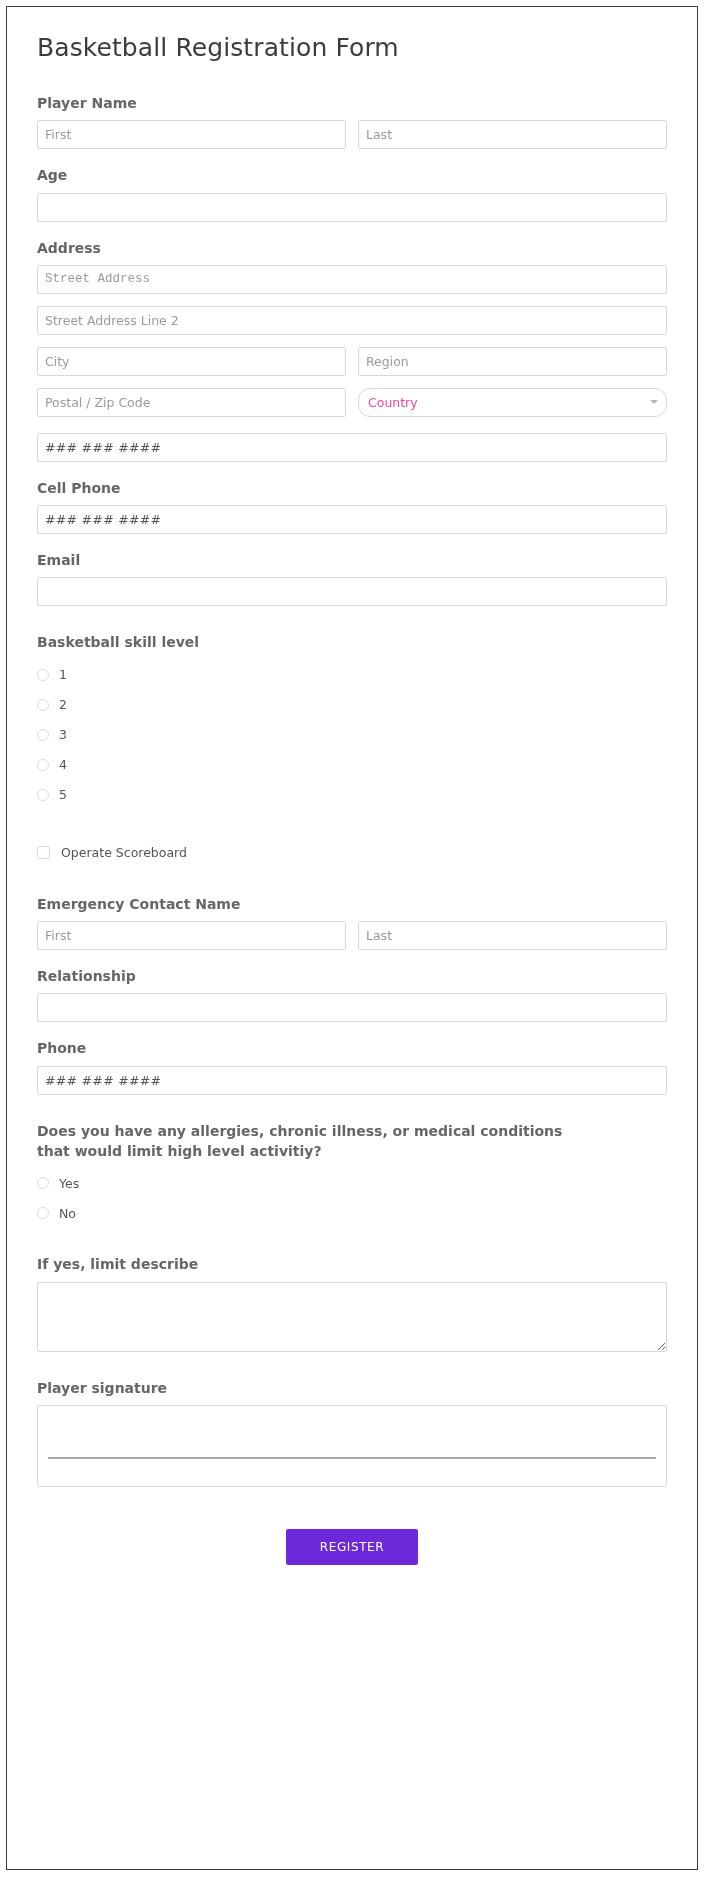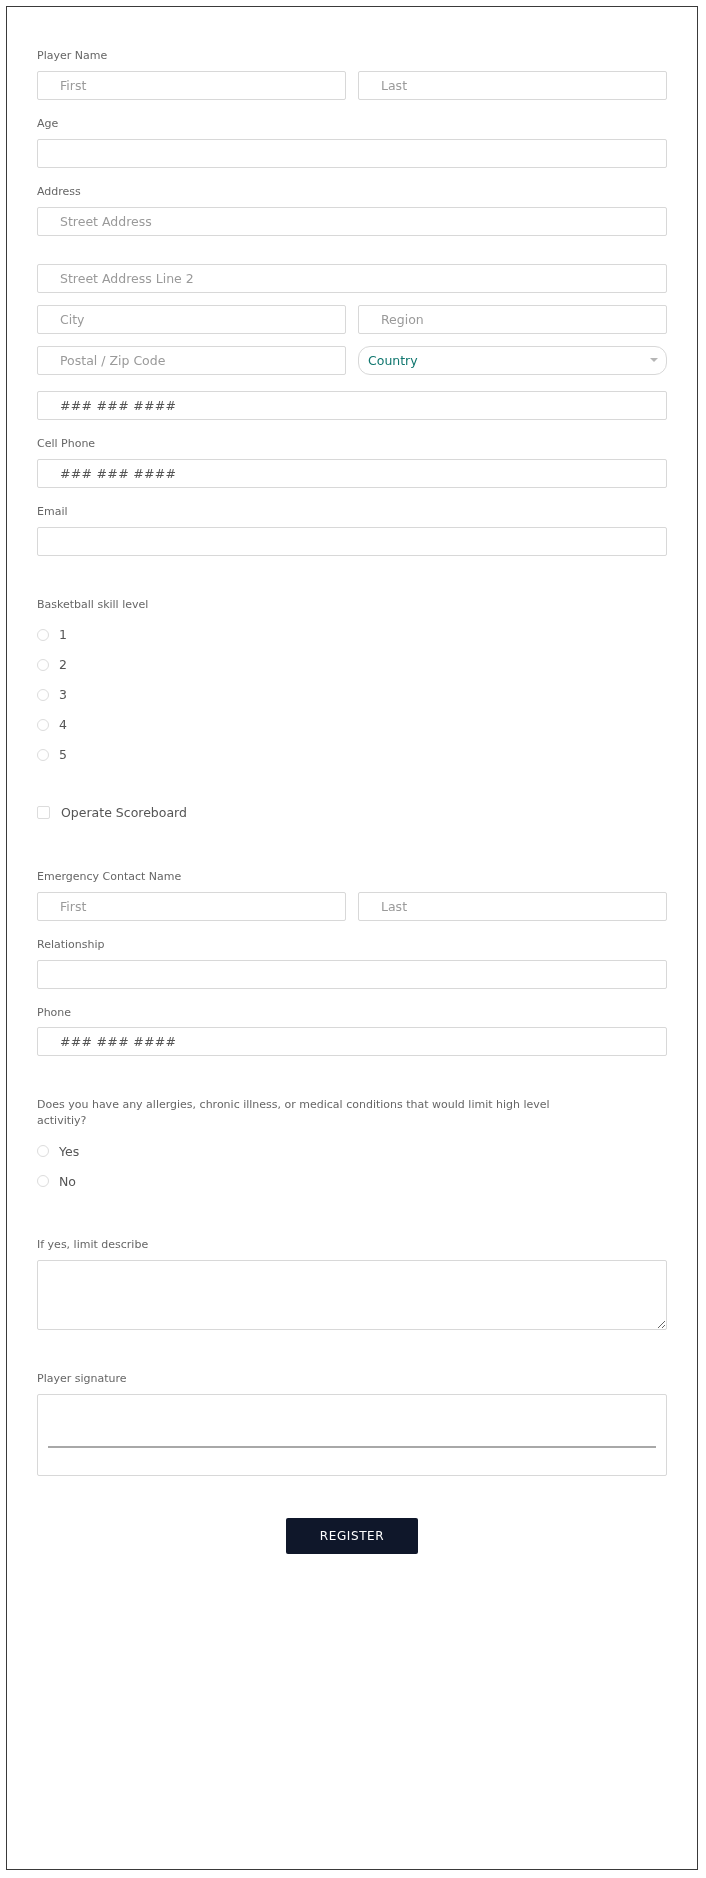--- a/index.html
+++ b/index.html
@@ -33,47 +33,46 @@
     font-weight: 400;
     color: #3c3c3c;
     letter-spacing: 0.1px;
     margin: 0 0 30px 0;
     line-height: 1.2;
   }
   .field-block {
     margin-bottom: 16px;
   }
   .field-label {
-    font-size: 11px;
+    font-size: 14px;
     color: #666666;
     margin-bottom: 7px;
     line-height: 1.45;
-    font-weight: 400;
-    margin-top: 15px;
+    font-weight: 700;
   }
   .field-label.wide {
     max-width: 560px;
   }
   .row {
     display: flex;
     gap: 12px;
   }
   .row > .col {
     flex: 1 1 0;
     min-width: 0;
   }
   .txt-input {
     display: block;
     width: 100%;
     height: 29px;
     box-sizing: border-box;
     border: 1px solid #d8d8d8;
     border-radius: 2px;
     background: #ffffff;
-    padding: 0 22px;
+    padding: 0 7px;
     font-family: "DejaVu Sans", "Liberation Sans", sans-serif;
     font-size: 12.5px;
     color: #4a4a4a;
     outline: none;
   }
   .txt-input::placeholder {
     color: #9a9a9a;
     opacity: 1;
   }
   .txt-input.phone::placeholder {
@@ -95,21 +94,21 @@
     display: flex;
     align-items: center;
     width: 100%;
     height: 29px;
     box-sizing: border-box;
     border: 1px solid #d8d8d8;
     border-radius: 12px;
     background: #ffffff;
     padding: 0 26px 0 9px;
     font-size: 12.5px;
-    color: #0f766e;
+    color: #ec4899;
   }
   .select-chevron {
     position: absolute;
     right: 9px;
     top: 50%;
     margin-top: -2px;
     width: 0;
     height: 0;
     border-left: 4px solid transparent;
     border-right: 4px solid transparent;
@@ -185,34 +184,35 @@
   .submit-area {
     display: flex;
     justify-content: center;
     padding: 26px 0 30px 0;
   }
   .register-btn {
     min-width: 120px;
     padding: 11px 34px;
     border: none;
     border-radius: 2px;
-    background: #0f172a;
+    background: #6d28d9;
     color: #ffffff;
     font-family: "DejaVu Sans", "Liberation Sans", sans-serif;
     font-size: 12px;
     letter-spacing: 0.6px;
     cursor: pointer;
   }
 </style>
 </head>
 <body>
 
 <div class="page-frame">
   <div class="form-inner">
 
+    <h1 class="form-title">Basketball Registration Form</h1>
 
     <div class="field-block">
       <div class="field-label">Player Name</div>
       <div class="row">
         <div class="col">
           <input class="txt-input" type="text" value="" placeholder="First" style="">
         </div>
         <div class="col">
           <input class="txt-input" type="text" value="" placeholder="Last" style="">
         </div>
@@ -220,21 +220,21 @@
     </div>
 
     <div class="field-block">
       <div class="field-label">Age</div>
       <input class="txt-input" type="text" value="" placeholder="" style="">
     </div>
 
     <div class="field-block">
       <div class="field-label">Address</div>
       <div class="address-rows">
-        <input class="txt-input" style="margin-bottom: 28px;" type="text" value="" placeholder="Street Address">
+        <input class="txt-input" style="margin-bottom: 12px; font-family: Liberation Mono, monospace;" type="text" value="" placeholder="Street Address">
         <input class="txt-input" style="margin-bottom: 12px;" type="text" value="" placeholder="Street Address Line 2">
         <div class="row">
           <div class="col">
             <input class="txt-input" type="text" value="" placeholder="City" style="">
           </div>
           <div class="col">
             <input class="txt-input" type="text" value="" placeholder="Region" style="">
           </div>
         </div>
         <div class="row">

